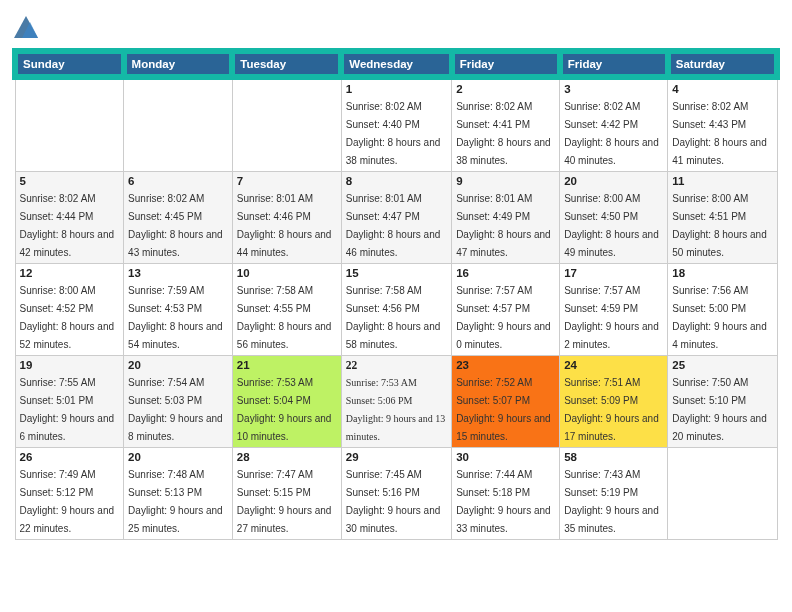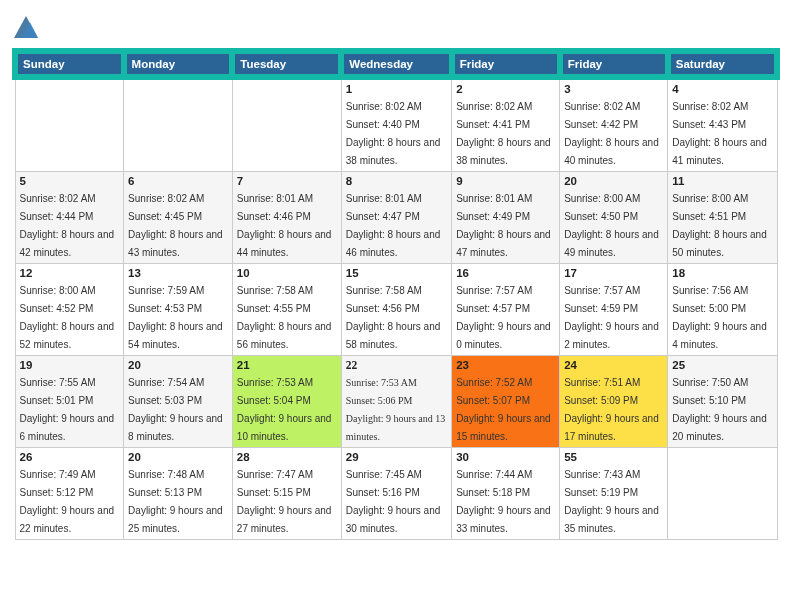--- a/index.html
+++ b/index.html
@@ -171,18 +171,18 @@
           <td style="background: #f97316;"><span class="day-num">23</span><span class="day-info">Sunrise: 7:52 AM<br>Sunset: 5:07 PM<br>Daylight: 9 hours and 15 minutes.</span></td>
           <td style="background: #fde047; margin-left: 20px;"><span class="day-num">24</span><span class="day-info">Sunrise: 7:51 AM<br>Sunset: 5:09 PM<br>Daylight: 9 hours and 17 minutes.</span></td>
           <td style="background: rgb(245, 245, 245);"><span class="day-num">25</span><span class="day-info">Sunrise: 7:50 AM<br>Sunset: 5:10 PM<br>Daylight: 9 hours and 20 minutes.</span></td>
         </tr>
         <tr>
           <td><span class="day-num">26</span><span class="day-info">Sunrise: 7:49 AM<br>Sunset: 5:12 PM<br>Daylight: 9 hours and 22 minutes.</span></td>
           <td><span class="day-num">20</span><span class="day-info">Sunrise: 7:48 AM<br>Sunset: 5:13 PM<br>Daylight: 9 hours and 25 minutes.</span></td>
           <td><span class="day-num">28</span><span class="day-info">Sunrise: 7:47 AM<br>Sunset: 5:15 PM<br>Daylight: 9 hours and 27 minutes.</span></td>
           <td><span class="day-num">29</span><span class="day-info">Sunrise: 7:45 AM<br>Sunset: 5:16 PM<br>Daylight: 9 hours and 30 minutes.</span></td>
           <td><span class="day-num">30</span><span class="day-info">Sunrise: 7:44 AM<br>Sunset: 5:18 PM<br>Daylight: 9 hours and 33 minutes.</span></td>
-          <td><span class="day-num">55</span><span class="day-info">Sunrise: 7:43 AM<br>Sunset: 5:19 PM<br>Daylight: 9 hours and 35 minutes.</span></td>
+          <td><span class="day-num">58</span><span class="day-info">Sunrise: 7:43 AM<br>Sunset: 5:19 PM<br>Daylight: 9 hours and 35 minutes.</span></td>
           <td class="empty-cell"></td>
         </tr>
       </tbody>
   </table>
 </div>
 
 </body></html>

